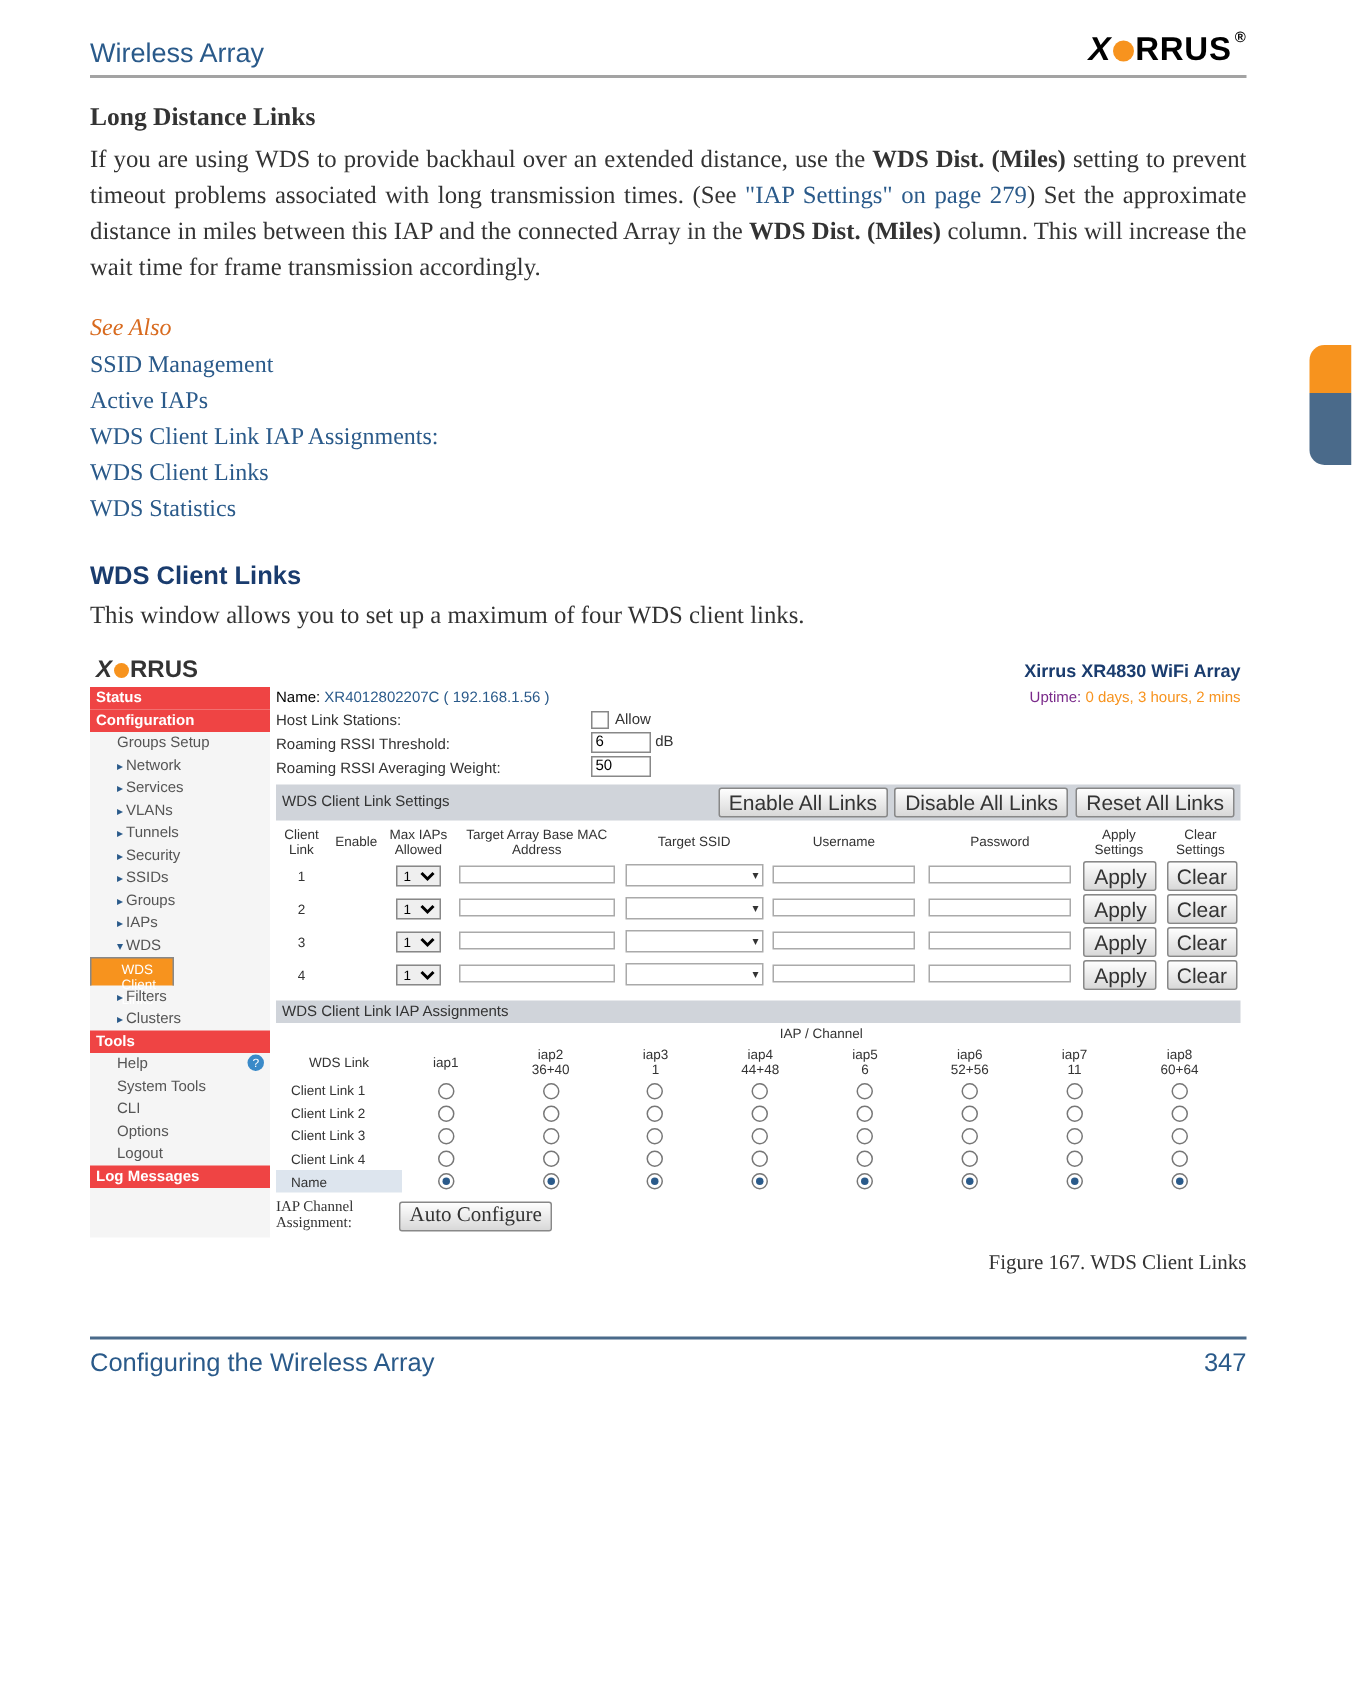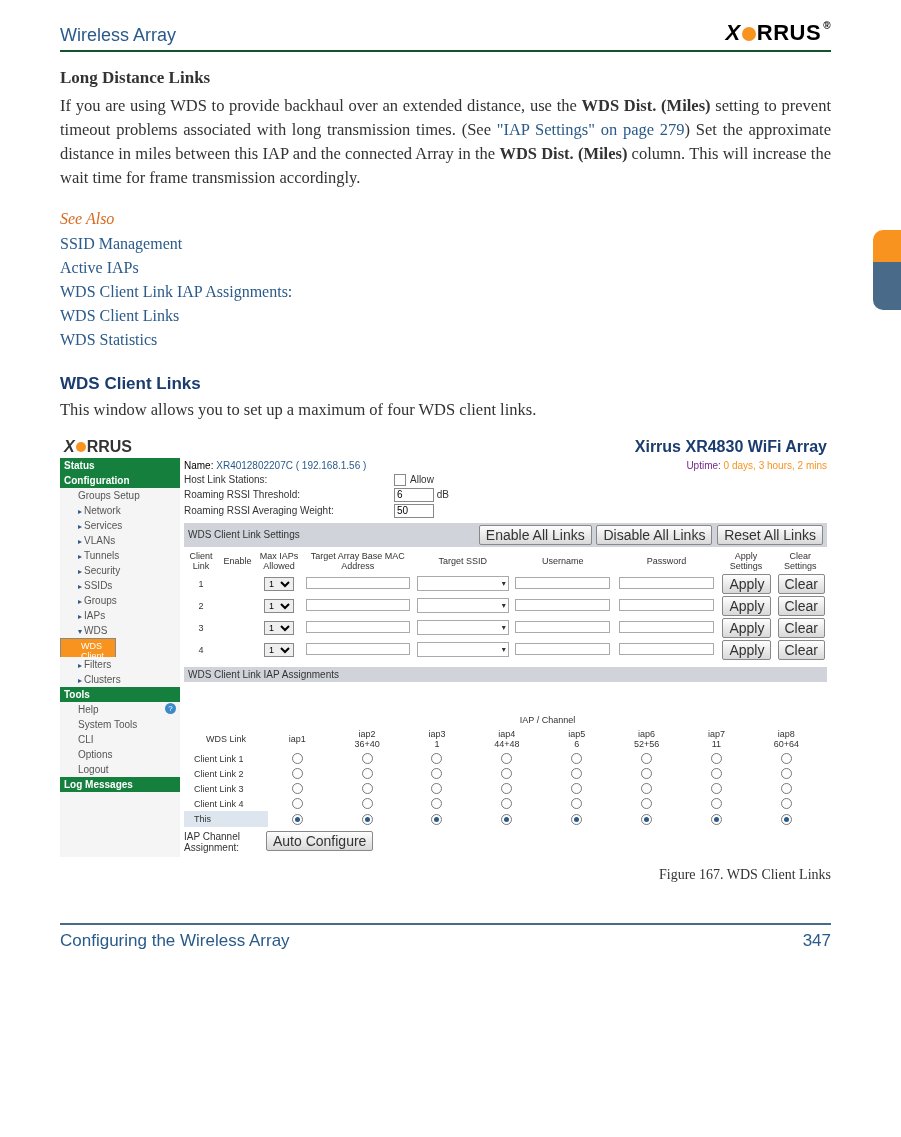--- a/index.html
+++ b/index.html
@@ -10,21 +10,21 @@
     width: 901px;
   }
   .page {
     padding: 20px 70px 20px 60px;
     position: relative;
   }
   .hdr {
     display: flex;
     justify-content: space-between;
     align-items: flex-end;
-    border-bottom: 2px solid #14532d;
+    border-bottom: 2px solid #a3a3a3;
     padding-bottom: 4px;
     margin-bottom: 16px;
   }
   .hdr-title { font-family: Arial, sans-serif; color: #2a5a8a; font-size: 18px; }
   .logo {
     display: flex; align-items: center; font-family: Arial, sans-serif;
     font-weight: 900; font-size: 22px; color: #000; letter-spacing: 0.5px;
   }
   .logo .xi { font-style: italic; }
   .logo .dot { width: 14px; height: 14px; background: #f7931e; border-radius: 50%; margin: 0 1px; position: relative; top: 1px;}
@@ -46,59 +46,59 @@
     color: #2a5a8a; font-size: 17px;
   }
   .fig-caption { text-align: right; font-size: 14px; margin-top: 10px; font-family: Georgia, serif;}
   .screenshot {
     border: 0px solid #ccc; margin-top: 14px; font-family: Arial, sans-serif; font-size: 10px;
     color: #333; background: #fff;
   }
   .ss-top { display: flex; justify-content: space-between; align-items: center; padding: 2px 4px;}
   .ss-logo { font-weight: 900; font-size: 16px; display: flex; align-items: center;}
   .ss-logo .dot2 { width: 10px; height: 10px; background: #f7931e; border-radius: 50%; margin: 0 1px;}
-  .ss-title { color: #1a3c6e; font-weight: bold; font-size: 16px;}
+  .ss-title { color: #1a3c6e; font-weight: bold; font-size: 12px;}
   .ss-body { display: flex; }
   .ss-side { width: 120px; background: #f5f5f5; font-size: 10px;}
-  .ss-side .hdrbar { background: #15803d; color: #fff; padding: 2px 4px; font-weight: bold; font-size: 10px;}
+  .ss-side .hdrbar { background: #ef4444; color: #fff; padding: 2px 4px; font-weight: bold; font-size: 10px;}
   .ss-side .item { padding: 2px 4px 2px 10px; color: #2a5a8a; border-bottom: 0px solid #ddd;}
   .ss-side .item.sub { padding-left: 18px; color: #555;}
   .ss-side .item.sel { background: #f7931e; color: #fff; padding-left: 20px;}
   .ss-side .item.sub.arrow::before { content: "▸"; color: #2a5a8a; margin-right: 2px; font-size: 8px;}
   .ss-side .item.sub.down::before  { content: "▾"; color: #2a5a8a; margin-right: 2px; font-size: 8px;}
   .ss-side .help-row { position: relative; }
   .help-q { position: absolute; right: 4px; top: 1px; width: 11px; height: 11px; border-radius: 50%; background: #3a8ac8; color: #fff; font-size: 8px; text-align: center; line-height: 11px;}
   .ss-main { flex: 1; padding: 0 4px 4px 4px;}
   .ss-row1 { display: flex; justify-content: space-between; padding: 2px 0; font-size: 10px;}
   .ss-row1 .lbl { color: #000;}
   .ss-row1 .name { color: #2a5a8a;}
   .ss-row1 .uptime-l { color: #7a2a8a;}
   .ss-row1 .uptime-v { color: #f7931e;}
-  .ss-grid { display: flex; padding: 1px 0; align-items: center;}
+  .ss-grid { display: flex; padding: 1px 0; align-items: flex-end;}
   .ss-grid .c1 { width: 210px;}
   .ss-grid .ck { display: inline-block; width: 10px; height: 10px; border: 1px solid #888; margin-right: 4px; vertical-align: middle;}
   .ss-grid input.tiny { width: 34px; height: 12px; border: 1px solid #888; font-size: 10px; padding: 0 2px; vertical-align: middle;}
   .ss-bar { background: #d0d4da; padding: 2px 4px; margin-top: 4px; display: flex; justify-content: space-between; align-items: center;}
   .ss-bar .t { font-size: 10px; color: #333;}
   .btn { display: inline-block; background: linear-gradient(#fefefe,#d8d8d8); border: 1px solid #888; border-radius: 2px; padding: 1px 6px; font-size: 14px; margin-left: 2px;}
   table.tbl { width: 100%; border-collapse: collapse; font-size: 9px; margin-top: 2px;}
   table.tbl th { font-weight: normal; color: #333; padding: 2px 2px; text-align: center;}
   table.tbl td { padding: 1px 2px; text-align: center;}
   .inp { width: 95%; height: 12px; border: 1px solid #aaa; display: inline-block; box-sizing: border-box;}
   .sel { width: 30px; height: 14px; border: 1px solid #888; font-size: 9px;}
   .ss-section2 { margin-top: 6px;}
   .ss-iap-head { background: #d0d4da; padding: 2px 4px; font-size: 10px;}
-  table.iap { width: 100%; border-collapse: collapse; font-size: 9px; margin-top: 31px;}
+  table.iap { width: 100%; border-collapse: collapse; font-size: 9px;}
   table.iap th, table.iap td { padding: 2px 2px; text-align: center;}
   table.iap th { font-weight: normal;}
   .radio { width: 9px; height: 9px; border: 1px solid #777; border-radius: 50%; display: inline-block; vertical-align: middle; position: relative;}
   .radio.on::after { content:""; width:5px; height:5px; background:#2a5a8a; border-radius:50%; position:absolute; left:2px; top:2px;}
   .wds-link-label { text-align: left !important; padding-left: 10px !important;}
   .none-row td.wds-link-label { background: #dde5ee; color: #333;}
-  .auto-row { display: flex; align-items: flex-start; padding: 4px 0 0 0;}
+  .auto-row { display: flex; align-items: flex-end; padding: 4px 0 0 0; font-family: Liberation Serif, serif;}
   .combo { width: 90px; height: 13px; border: 1px solid #aaa; display: inline-flex; align-items: center;}
   .combo::after { content: "▾"; margin-left: auto; font-size: 8px; padding-right: 2px;}
 </style>
 </head>
 <body>
 
 <div class="page">
   <div class="side-tab"></div>
 
   <div class="hdr">
@@ -305,21 +305,21 @@
                   <td><span class="radio"></span></td>
                   <td><span class="radio"></span></td>
                   <td><span class="radio"></span></td>
                   <td><span class="radio"></span></td>
                   <td><span class="radio"></span></td>
                   <td><span class="radio"></span></td>
                   <td><span class="radio"></span></td>
                   <td><span class="radio"></span></td>
                 </tr>
             <tr class="none-row">
-                  <td class="wds-link-label">This</td>
+                  <td class="wds-link-label">Name</td>
                   <td><span class="radio on"></span></td>
                   <td><span class="radio on"></span></td>
                   <td><span class="radio on"></span></td>
                   <td><span class="radio on"></span></td>
                   <td><span class="radio on"></span></td>
                   <td><span class="radio on"></span></td>
                   <td><span class="radio on"></span></td>
                   <td><span class="radio on"></span></td>
                 </tr>
           </tbody>

